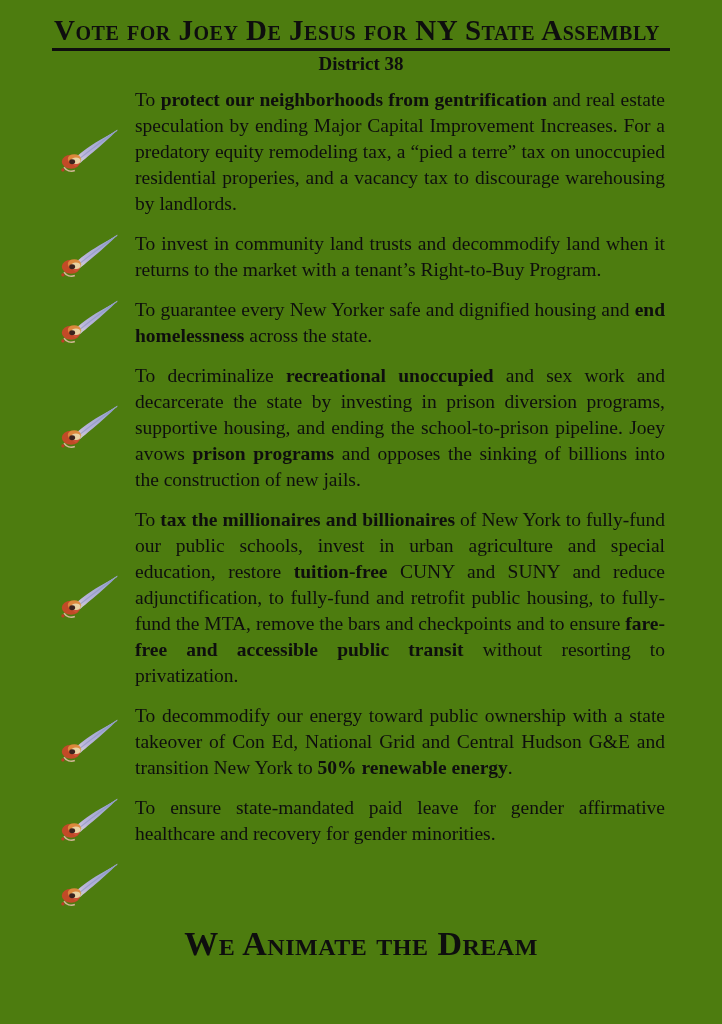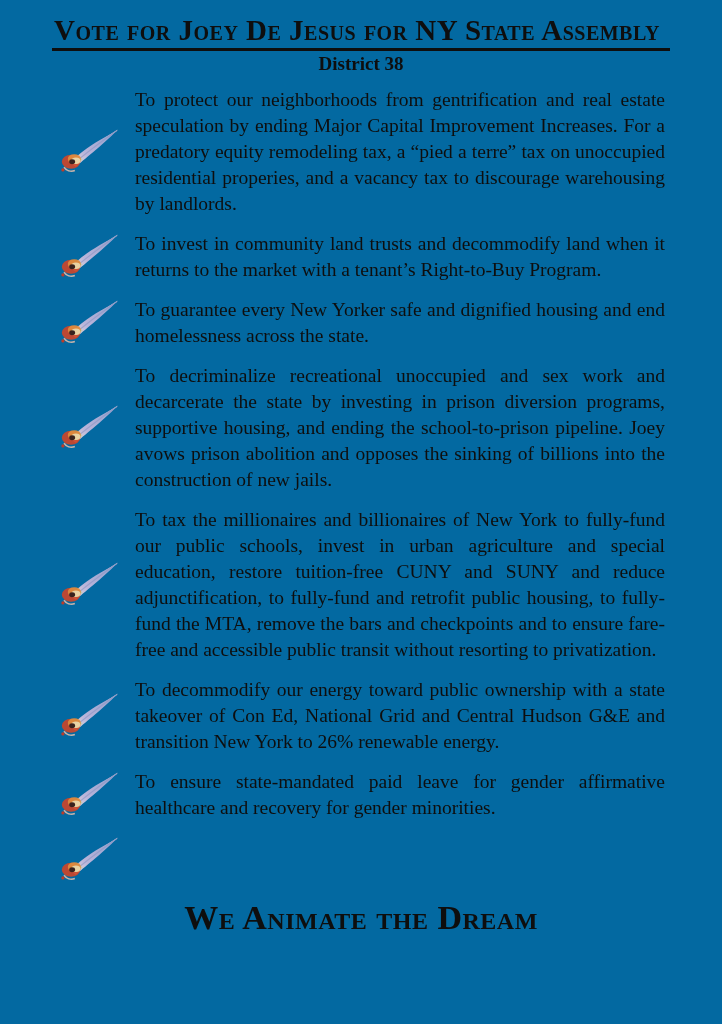--- a/index.html
+++ b/index.html
@@ -12,21 +12,21 @@
     height: 1024px;
     overflow: hidden;
     font-family: "Liberation Serif", "DejaVu Serif", serif;
     color: #0e0e0e;
   }
   .page {
     box-sizing: border-box;
     width: 722px;
     height: 1024px;
     padding-top: 14px;
-    background: #0369a1;
+    background: #4d7c0f;
   }
   header { text-align: center; }
   .title {
     margin: 0;
     font-size: 29px;
     font-weight: 700;
     font-variant: small-caps;
     letter-spacing: 0.5px;
     line-height: 1.15;
     white-space: nowrap;
@@ -60,21 +60,21 @@
     justify-content: center;
   }
   .comet { width: 66px; height: 50px; display: block; }
   .bullet-text {
     margin: 0;
     width: 530px;
     font-size: 19.5px;
     line-height: 26px;
     text-align: justify;
   }
-  .bullet-text strong { font-weight: 400; }
+  .bullet-text strong { font-weight: 700; }
   footer { text-align: center; margin-top: 2px; }
   .slogan {
     margin: 0;
     font-size: 34px;
     font-weight: 700;
     font-variant: small-caps;
     letter-spacing: 0.5px;
     line-height: 1.1;
   }
   .svg-defs { position: absolute; width: 0; height: 0; }
@@ -161,21 +161,21 @@
         <path d="M112 6 C 84 26 54 48 30 69" stroke="#8e97c4" stroke-width="2" fill="none" opacity="0.65"></path>
         <path d="M40 52 C 36 56 30 61 26 65 L 37 71 C 41 67 45 63 48 60 Z" fill="#b9c98f" opacity="0.6"></path>
         <ellipse cx="27" cy="64" rx="17" ry="13" fill="#cc4529" opacity="0.92"></ellipse>
         <ellipse cx="33" cy="59" rx="12" ry="9" fill="#de8b3e" opacity="0.95"></ellipse>
         <ellipse cx="36" cy="62" rx="8" ry="6" fill="#e9d3a4"></ellipse>
         <ellipse cx="29" cy="64" rx="5.5" ry="4.5" fill="#39221e"></ellipse>
         <path d="M14 74 C 18 80 26 83 34 80" stroke="#e8c0ac" stroke-width="3" fill="none" opacity="0.85"></path>
         <circle cx="12" cy="79" r="3" fill="#c03a26"></circle>
       </svg>
     </span>
-    <p class="bullet-text"><span>To decriminalize </span><strong>recreational unoccupied</strong><span> and sex work and decarcerate the state by investing in prison diversion programs, supportive housing, and ending the school-to-prison pipeline. Joey avows </span><strong>prison abolition</strong><span> and opposes the sinking of billions into the construction of new jails.</span></p>
+    <p class="bullet-text"><span>To decriminalize </span><strong>recreational unoccupied</strong><span> and sex work and decarcerate the state by investing in prison diversion programs, supportive housing, and ending the school-to-prison pipeline. Joey avows </span><strong>prison programs</strong><span> and opposes the sinking of billions into the construction of new jails.</span></p>
   </div>
 
   <div class="bullet-row">
     <span class="icon-wrap">
       <svg class="comet" viewBox="0 0 120 92" aria-hidden="true">
         <path d="M112 6 L56 42" stroke="#c2c3cf" stroke-width="1.6" fill="none"></path>
         <path d="M112 6 C 86 20 58 36 40 52 C 33 58 27 63 24 66 L 36 73 C 48 62 84 34 112 6 Z" fill="url(#tailGrad)"></path>
         <path d="M112 6 C 84 26 54 48 30 69" stroke="#8e97c4" stroke-width="2" fill="none" opacity="0.65"></path>
         <path d="M40 52 C 36 56 30 61 26 65 L 37 71 C 41 67 45 63 48 60 Z" fill="#b9c98f" opacity="0.6"></path>
         <ellipse cx="27" cy="64" rx="17" ry="13" fill="#cc4529" opacity="0.92"></ellipse>
@@ -197,21 +197,21 @@
         <path d="M112 6 C 84 26 54 48 30 69" stroke="#8e97c4" stroke-width="2" fill="none" opacity="0.65"></path>
         <path d="M40 52 C 36 56 30 61 26 65 L 37 71 C 41 67 45 63 48 60 Z" fill="#b9c98f" opacity="0.6"></path>
         <ellipse cx="27" cy="64" rx="17" ry="13" fill="#cc4529" opacity="0.92"></ellipse>
         <ellipse cx="33" cy="59" rx="12" ry="9" fill="#de8b3e" opacity="0.95"></ellipse>
         <ellipse cx="36" cy="62" rx="8" ry="6" fill="#e9d3a4"></ellipse>
         <ellipse cx="29" cy="64" rx="5.5" ry="4.5" fill="#39221e"></ellipse>
         <path d="M14 74 C 18 80 26 83 34 80" stroke="#e8c0ac" stroke-width="3" fill="none" opacity="0.85"></path>
         <circle cx="12" cy="79" r="3" fill="#c03a26"></circle>
       </svg>
     </span>
-    <p class="bullet-text"><span>To decommodify our energy toward public ownership with a state takeover of Con Ed, National Grid and Central Hudson G&amp;E and transition New York to </span><strong>26% renewable energy</strong><span>.</span></p>
+    <p class="bullet-text"><span>To decommodify our energy toward public ownership with a state takeover of Con Ed, National Grid and Central Hudson G&amp;E and transition New York to </span><strong>50% renewable energy</strong><span>.</span></p>
   </div>
 
   <div class="bullet-row">
     <span class="icon-wrap">
       <svg class="comet" viewBox="0 0 120 92" aria-hidden="true">
         <path d="M112 6 L56 42" stroke="#c2c3cf" stroke-width="1.6" fill="none"></path>
         <path d="M112 6 C 86 20 58 36 40 52 C 33 58 27 63 24 66 L 36 73 C 48 62 84 34 112 6 Z" fill="url(#tailGrad)"></path>
         <path d="M112 6 C 84 26 54 48 30 69" stroke="#8e97c4" stroke-width="2" fill="none" opacity="0.65"></path>
         <path d="M40 52 C 36 56 30 61 26 65 L 37 71 C 41 67 45 63 48 60 Z" fill="#b9c98f" opacity="0.6"></path>
         <ellipse cx="27" cy="64" rx="17" ry="13" fill="#cc4529" opacity="0.92"></ellipse>

